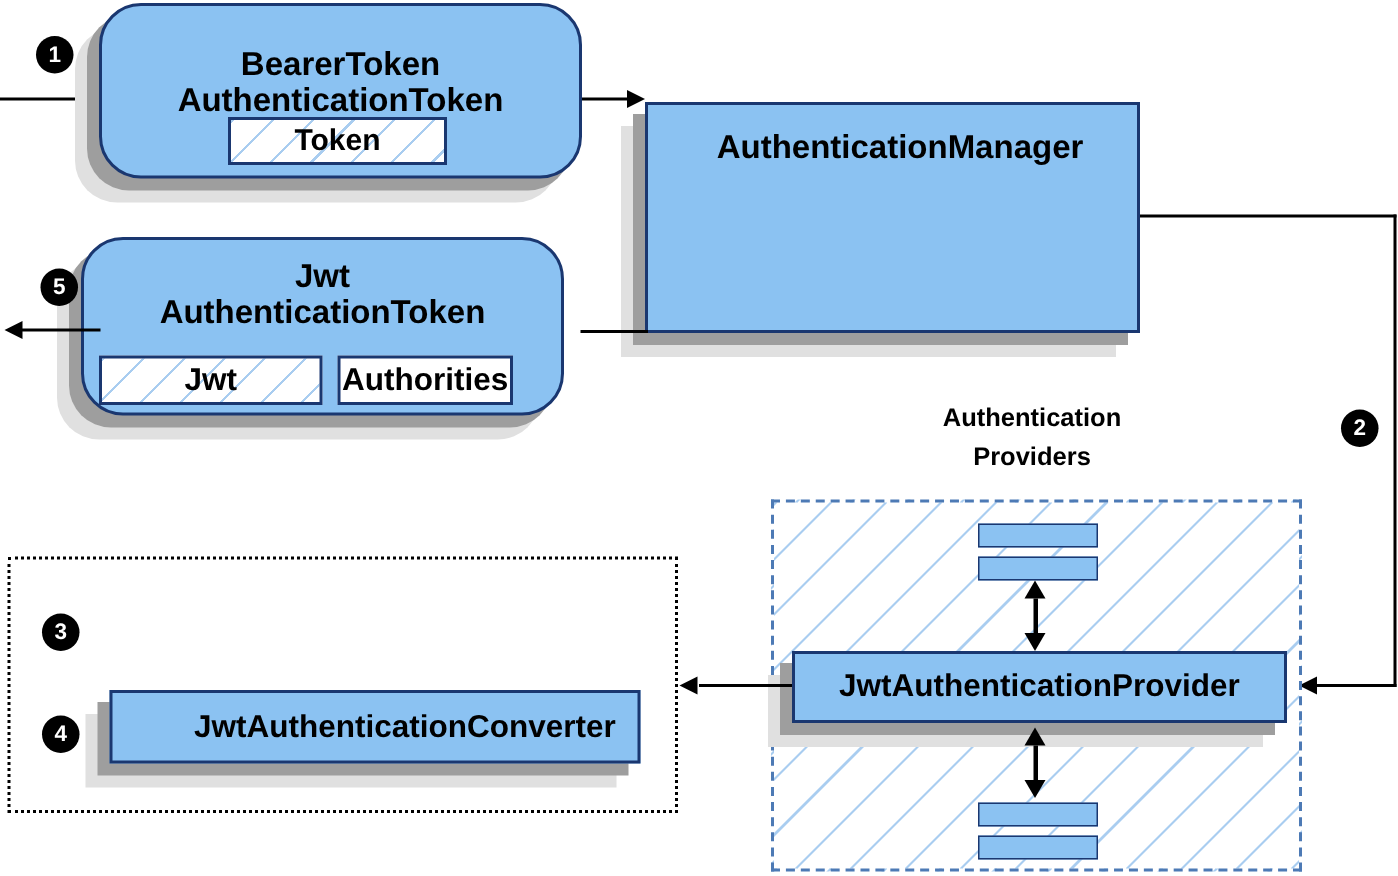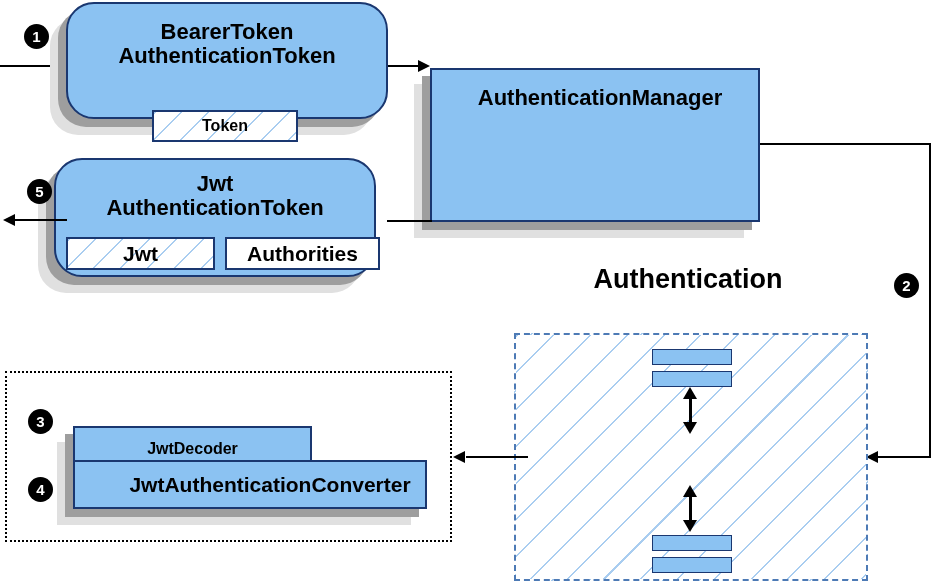--- a/index.html
+++ b/index.html
@@ -44,54 +44,54 @@
     border-left:12px solid var(--arrow);}
   .tri-left{position:absolute;width:0;height:0;
     border-top:6px solid transparent;border-bottom:6px solid transparent;
     border-right:12px solid var(--arrow);}
   .badge{
     position:absolute;width:25px;height:25px;border-radius:50%;
     background:#000;color:#fff;font-weight:bold;font-size:15px;
     display:flex;align-items:center;justify-content:center;
   }
   .group-label{
-    position:absolute;font-weight:bold;font-size:27px;line-height:26px;text-align:center;
+    position:absolute;font-weight:bold;font-size:17px;line-height:26px;text-align:center;
   }
   .providers-box{
     position:absolute;border:2px dashed var(--providers-border);box-sizing:border-box;
     background-image:repeating-linear-gradient(135deg,
       var(--hatch-line) 0px, var(--hatch-line) 1.5px,
       transparent 1.5px, transparent 26px);
     background-color:#fff;
   }
   .dashed-black{position:absolute;border:2px dotted #000;box-sizing:border-box;}
   .bar{
     position:absolute;width:80px;height:16px;
     background:var(--node-fill);border:1.5px solid var(--node-border);box-sizing:border-box;
   }
   .dbl-arrow{position:absolute;width:28px;display:flex;flex-direction:column;align-items:center;}
   .tri-up{width:0;height:0;border-left:7px solid transparent;border-right:7px solid transparent;
     border-bottom:12px solid var(--arrow);}
   .tri-down{width:0;height:0;border-left:7px solid transparent;border-right:7px solid transparent;
     border-top:12px solid var(--arrow);}
   .dbl-line{width:3px;flex:1;background:var(--arrow);}
   .label-21{font-size:21px;}
-  .label-22{font-size:16px;margin-top:32px;}
+  .label-22{font-size:20px;}
   .bold{font-weight:bold;}
 </style>
 </head>
 <body>
 
 <div class="canvas">
 
   <div class="hline" style="left:0;top:65px;width:67px;"></div>
   <div class="badge" style="left:24px;top:24px;">1</div>
 
   <div class="node rounded shadow" style="left:66px;top:2px;width:322px;height:117px;">
-    <div class="node-title" style="padding-top:16px;">
+    <div class="node-title" style="padding-top:27px;">
       <span class="tline">BearerToken</span>
       <span class="tline">AuthenticationToken</span>
     </div>
     <div class="inner hatch label-22" style="left:84px;top:74px;width:146px;height:32px;">
       <span>Token</span>
     </div>
   </div>
 
   <div class="hline" style="left:388px;top:65px;width:32px;"></div>
   <div class="tri-right" style="left:418px;top:60px;"></div>
@@ -103,70 +103,71 @@
   </div>
 
   <div class="node rounded shadow" style="left:54px;top:158px;width:322px;height:119px;">
     <div class="node-title" style="padding-top:12px;">
       <span class="tline">Jwt</span>
       <span class="tline">AuthenticationToken</span>
     </div>
     <div class="inner hatch label-21" style="left:10px;top:77px;width:149px;height:33px;">
       <span>Jwt</span>
     </div>
-    <div class="inner label-21" style="left:169px;top:77px;width:155px;height:33px;">
+    <div class="inner label-21" style="left:169px;top:77px;width:117px;height:33px;">
       <span>Authorities</span>
     </div>
   </div>
 
   <div class="badge" style="left:27px;top:179px;">5</div>
   <div class="hline" style="left:14px;top:219px;width:53px;"></div>
   <div class="tri-left" style="left:3px;top:214px;"></div>
 
   <div class="hline" style="left:387px;top:220px;width:45px;"></div>
 
   <div class="hline" style="left:760px;top:143px;width:171px;"></div>
   <div class="vline" style="left:929px;top:143px;height:315px;"></div>
   <div class="hline" style="left:878px;top:456px;width:53px;"></div>
   <div class="tri-left" style="left:866px;top:451px;"></div>
   <div class="badge" style="left:894px;top:273px;">2</div>
 
   <div class="group-label" style="left:556px;top:266px;width:264px;">
     <span class="tline">Authentication</span>
+    <span class="tline">Providers</span>
   </div>
 
   <div class="providers-box" style="left:514px;top:333px;width:354px;height:248px;">
     <div class="bar" style="left:136px;top:14px;"></div>
     <div class="bar" style="left:136px;top:36px;"></div>
 
     <div class="dbl-arrow" style="left:160px;top:52px;height:47px;">
       <div class="tri-up"></div>
       <div class="dbl-line"></div>
       <div class="tri-down"></div>
     </div>
 
+    <div class="node shadow flex-center bold label-21" style="left:12px;top:99px;width:330px;height:48px;">
+      <span>JwtAuthenticationProvider</span>
+    </div>
 
     <div class="dbl-arrow" style="left:160px;top:150px;height:47px;">
       <div class="tri-up"></div>
       <div class="dbl-line"></div>
       <div class="tri-down"></div>
     </div>
 
     <div class="bar" style="left:136px;top:200px;"></div>
     <div class="bar" style="left:136px;top:222px;"></div>
   </div>
 
   <div class="hline" style="left:466px;top:456px;width:62px;"></div>
   <div class="tri-left" style="left:453px;top:451px;"></div>
 
   <div class="dashed-black" style="left:5px;top:371px;width:447px;height:171px;"></div>
 
   <div class="badge" style="left:28px;top:409px;">3</div>
-  <div class="node shadow flex-center bold label-22" style="left:73px;top:394px;width:239px;height:46px;">
-    <span>JwtDecoder</span>
-  </div>
 
   <div class="badge" style="left:28px;top:477px;">4</div>
   <div class="node shadow flex-center bold label-21" style="left:73px;top:460px;width:354px;height:49px;padding-left:40px;">
     <span>JwtAuthenticationConverter</span>
   </div>
 
 </div>
 
 </body></html>

